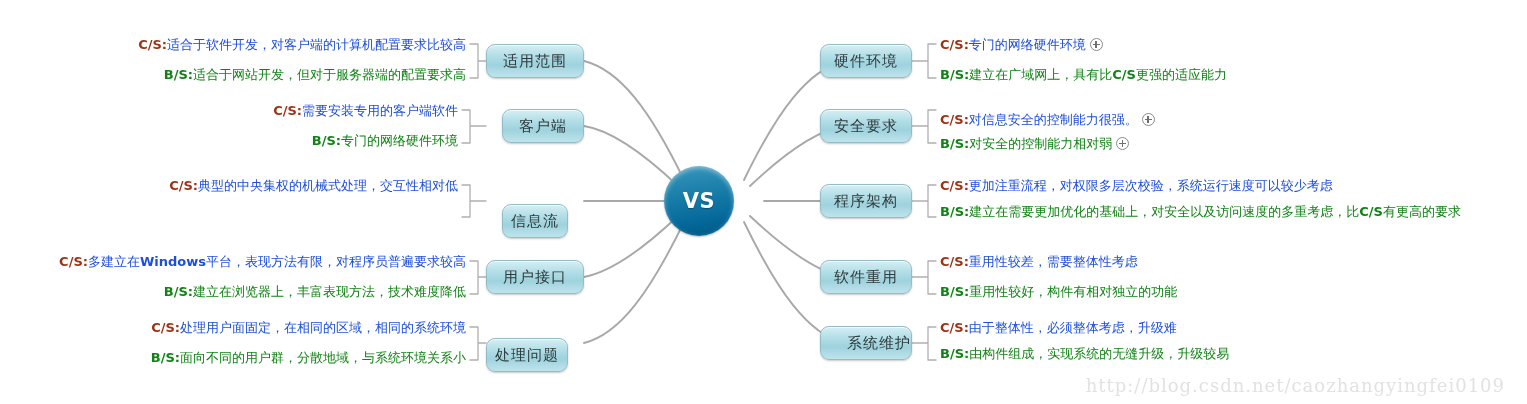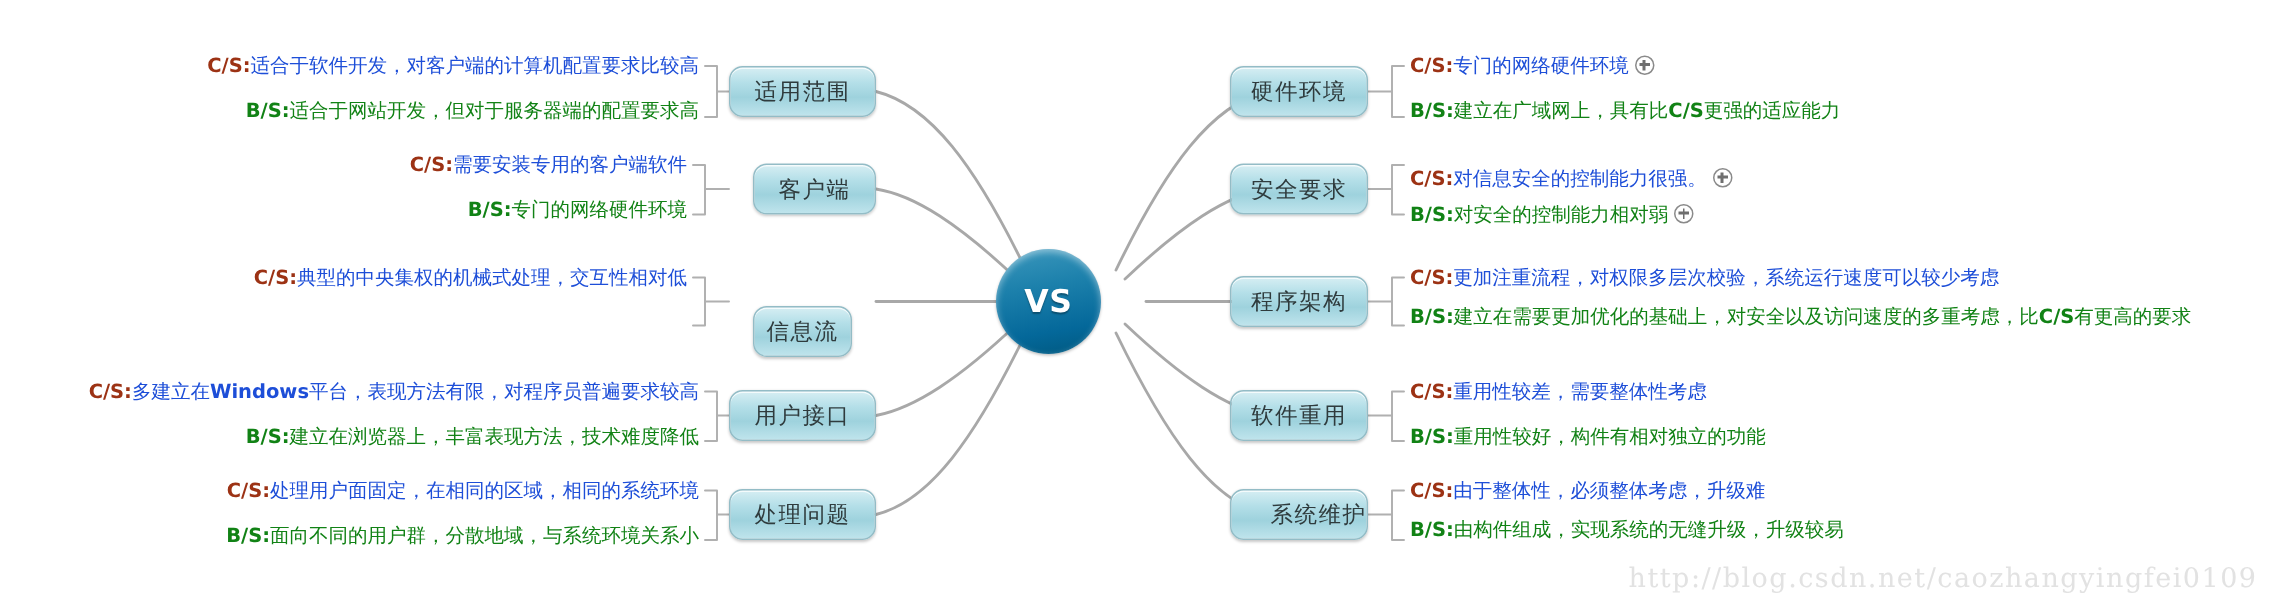--- a/index.html
+++ b/index.html
@@ -166,21 +166,21 @@
   </div>
   <div class="branch-box" style="left:502px; top:109px; width:82px;">
     <span class="branch-label">客户端</span>
   </div>
   <div class="branch-box" style="left:502px; top:184px; width:66px;margin-top:20px;">
     <span class="branch-label">信息流</span>
   </div>
   <div class="branch-box" style="left:486px; top:260px; width:98px;">
     <span class="branch-label">用户接口</span>
   </div>
-  <div class="branch-box" style="left:486px; top:326px; width:98px;">
+  <div class="branch-box" style="left:486px; top:338px; width:82px;">
     <span class="branch-label">处理问题</span>
   </div>
 
   <div class="branch-box" style="left:820px; top:44px; width:92px;">
     <span class="branch-label">硬件环境</span>
   </div>
   <div class="branch-box" style="left:820px; top:109px; width:92px;">
     <span class="branch-label">安全要求</span>
   </div>
   <div class="branch-box" style="left:820px; top:184px; width:92px;">

